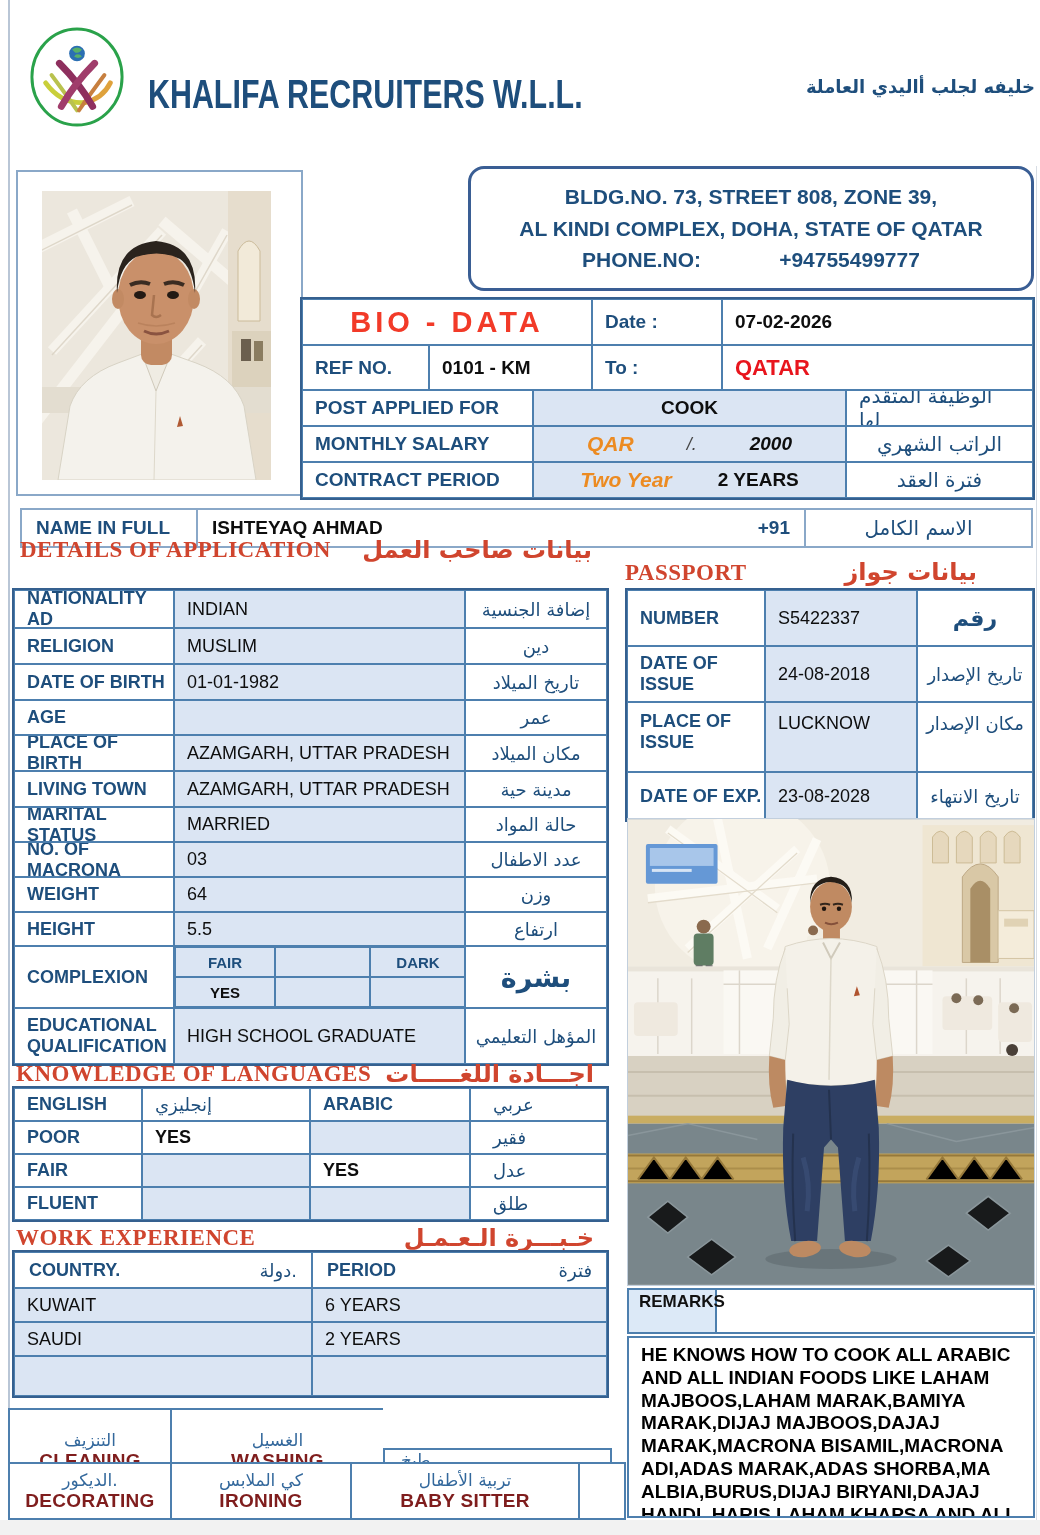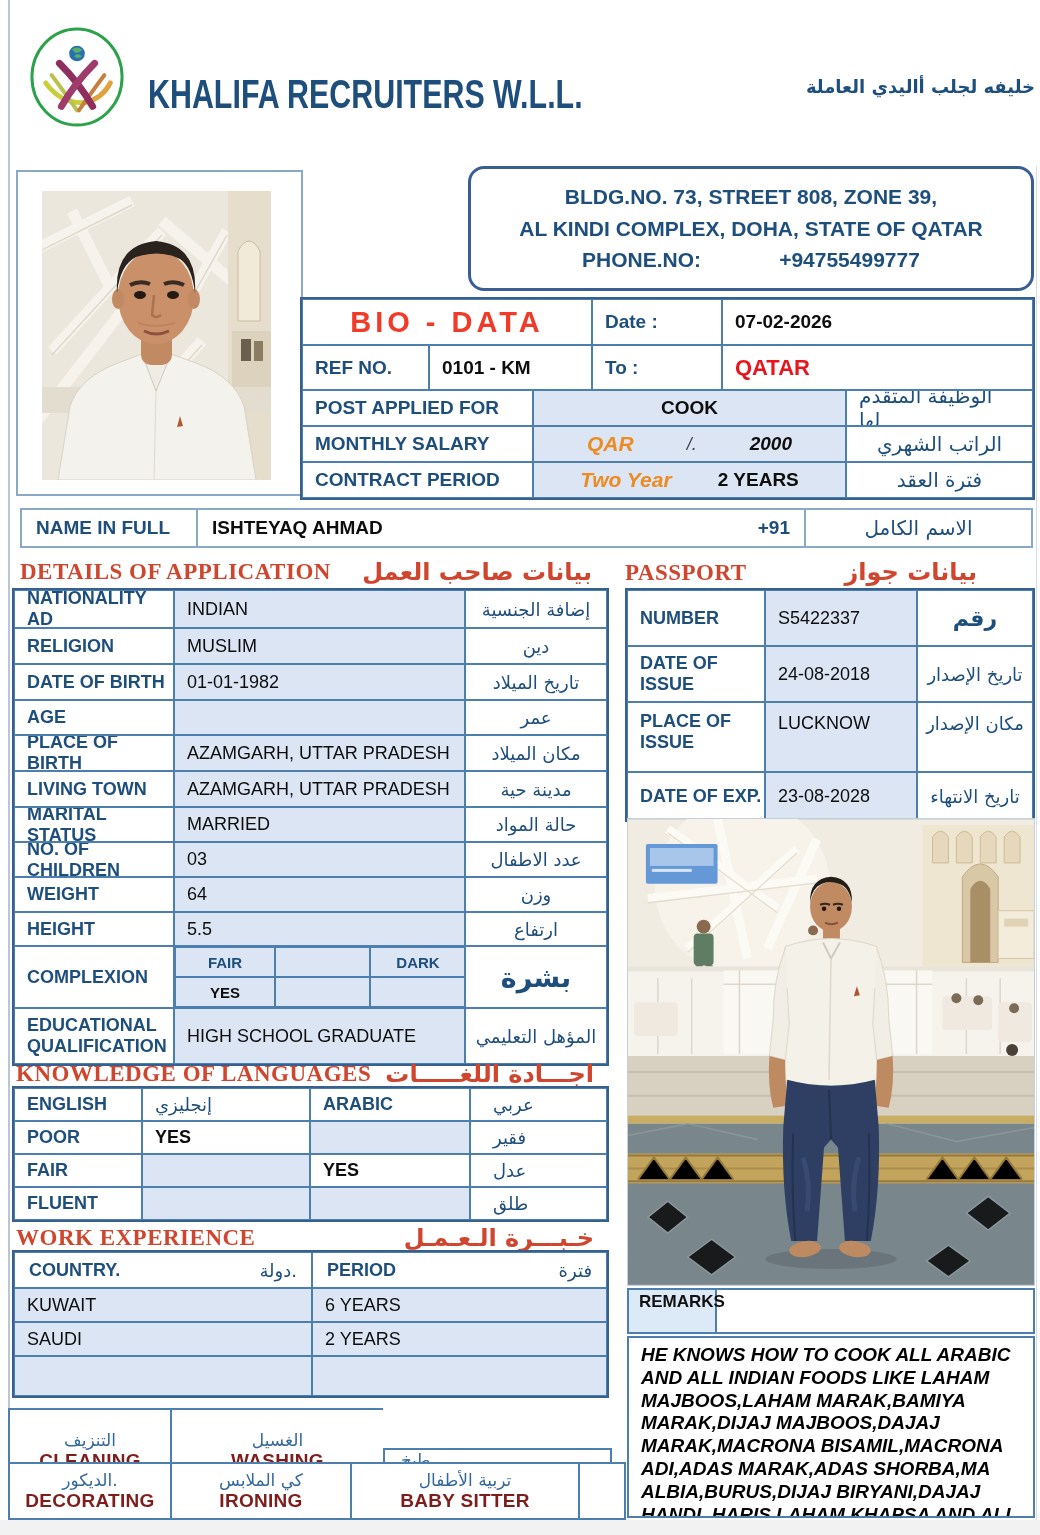--- a/index.html
+++ b/index.html
@@ -75,21 +75,21 @@
   .skills { position:absolute; display:grid; }
   .sk { border:2px solid #4d7fae; border-right-width:0; display:flex; flex-direction:column; justify-content:center; align-items:center; background:#fff; }
   .sk:last-child { border-right-width:2px; }
   .sk-ar { font-family:"DejaVu Sans",sans-serif; color:#33689c; font-size:17px; }
   .sk-en { color:#7f1d1d; font-weight:bold; font-size:19px; letter-spacing:0.3px; }
   .sk-left { align-items:flex-start; padding-left:16px;margin-top:40px; }
 
   
   .remarks-head { position:absolute; left:627px; top:1288px; width:408px; height:46px; border:2px solid #4d7fae; display:grid; grid-template-columns:88px 1fr; background:#fff; }
   .remarks-label { background:#dce9f7; border-right:2px solid #4d7fae; font-weight:bold; color:#111; font-size:17px; padding:2px 0 0 10px; line-height:1.2; }
-  .remarks-body { position:absolute; left:627px; top:1336px; width:408px; height:182px; border:2px solid #4d7fae; padding:6px 12px; font-weight:bold; font-size:19px; line-height:1.2; color:#000; background:#fff; overflow:hidden;font-style:italic; }
+  .remarks-body { position:absolute; left:627px; top:1336px; width:408px; height:182px; border:2px solid #4d7fae; padding:6px 12px; font-weight:bold; font-size:19px; line-height:1.2; color:#000; background:#fff; overflow:hidden; }
 
   .photo2 { position:absolute; left:627px; top:818px; width:408px; height:468px; border:1px solid #c2cfdd; }
 </style>
 </head>
 <body>
 
 <div class="page">
   <div class="left-line"></div>
   <div class="right-line"></div>
 
@@ -230,21 +230,21 @@
       </div>
     <div class="nc" style="justify-content:space-between;">
       <span class="blkb">ISHTEYAQ AHMAD</span>
       <span class="nv">+91</span>
     </div>
     <div class="nc center">
         <span class="ar-big">الاسم الكامل</span>
       </div>
   </div>
 
-  <div class="sect" style="left:20px; top:558px; width:572px;gap:17px;">
+  <div class="sect" style="left:20px; top:536px; width:572px;gap:17px;">
     <span class="sect-en">DETAILS OF APPLICATION</span>
     <span class="sect-ar">بيانات صاحب العمل</span>
   </div>
   <div class="sect" style="left:625px; top:558px; width:407px;">
     <span class="sect-en">PASSPORT DETAILS</span>
     <span class="sect-ar">بيانات جواز سفر</span>
   </div>
 
   <div class="grid-table" style="left:12px; top:588px; width:597px;">
     <div class="dt-row" style="height:38px;">
@@ -290,21 +290,21 @@
         </div>
     </div>
     <div class="dt-row" style="height:35px;">
       <div class="tc tc-label">MARITAL STATUS</div>
       <div class="tc tc-val cellblue">MARRIED</div>
       <div class="tc tc-ar">
           <span class="ar">حالة المواد</span>
         </div>
     </div>
     <div class="dt-row" style="height:35px;">
-      <div class="tc tc-label">NO. OF CHILDREN</div>
+      <div class="tc tc-label">NO. OF MACRONA</div>
       <div class="tc tc-val cellblue">03</div>
       <div class="tc tc-ar">
           <span class="ar">عدد الاطفال</span>
         </div>
     </div>
     <div class="dt-row" style="height:35px;">
       <div class="tc tc-label">WEIGHT</div>
       <div class="tc tc-val cellblue">64</div>
       <div class="tc tc-ar">
           <span class="ar">وزن</span>

